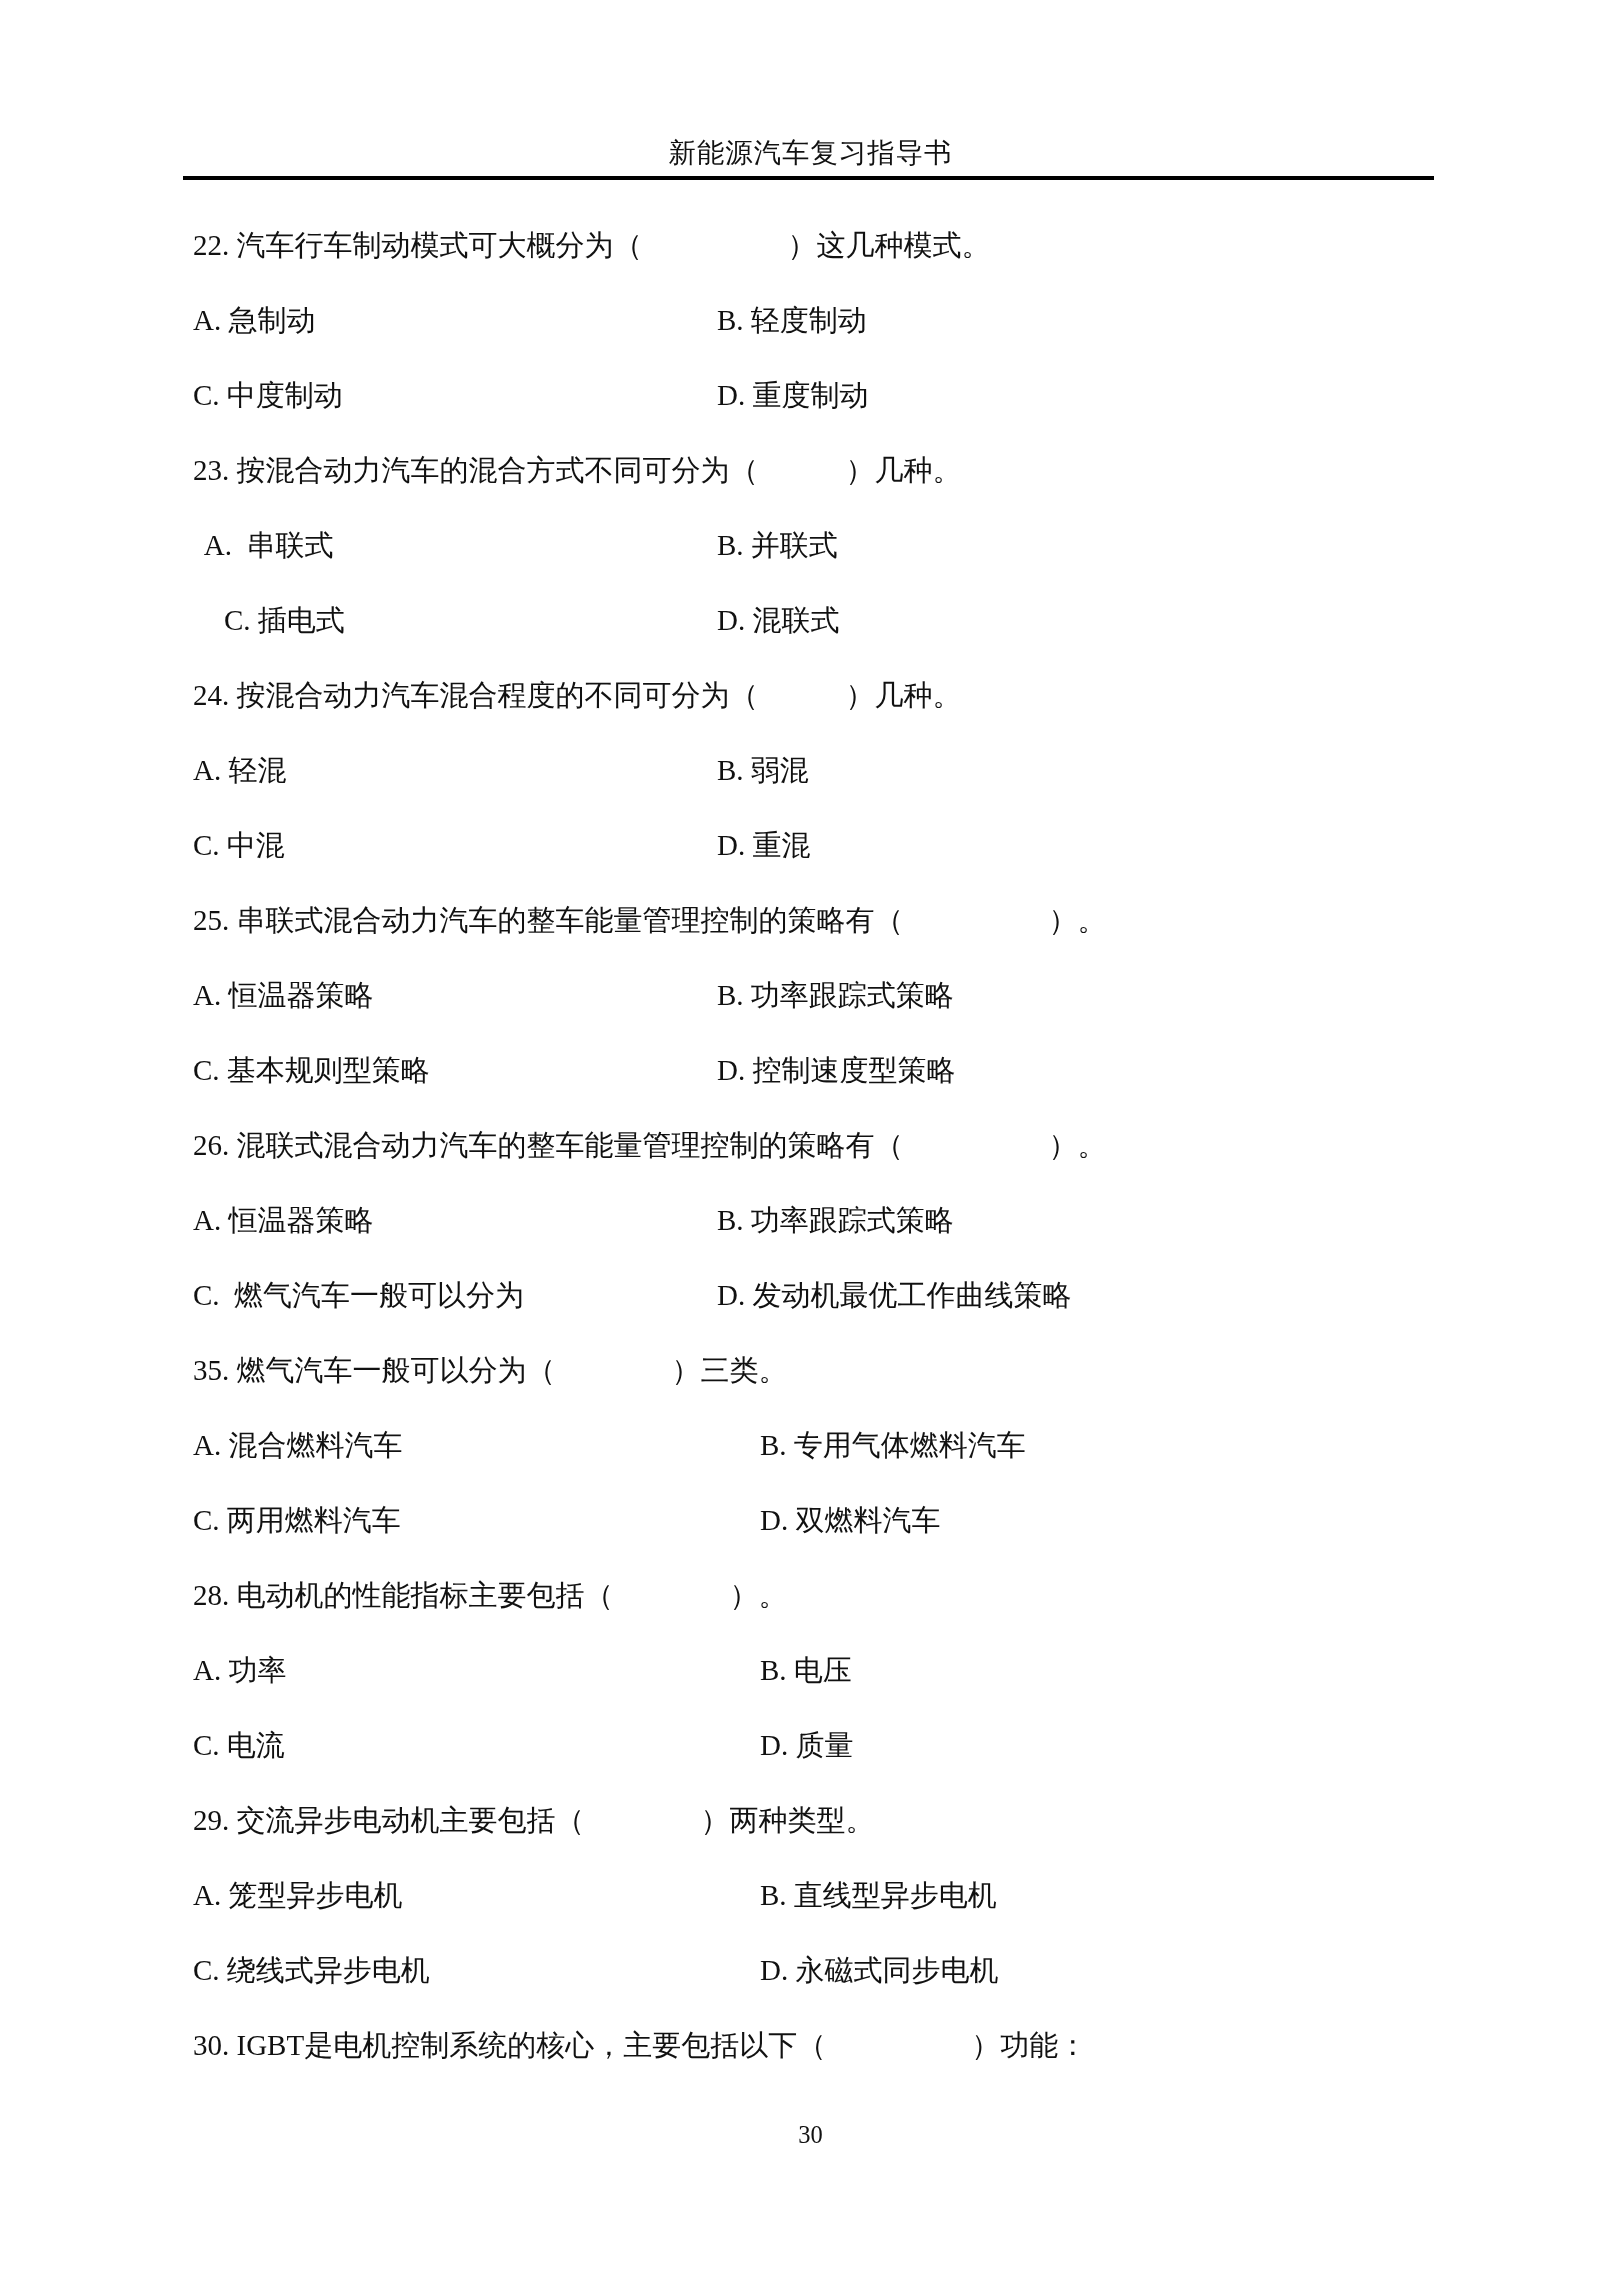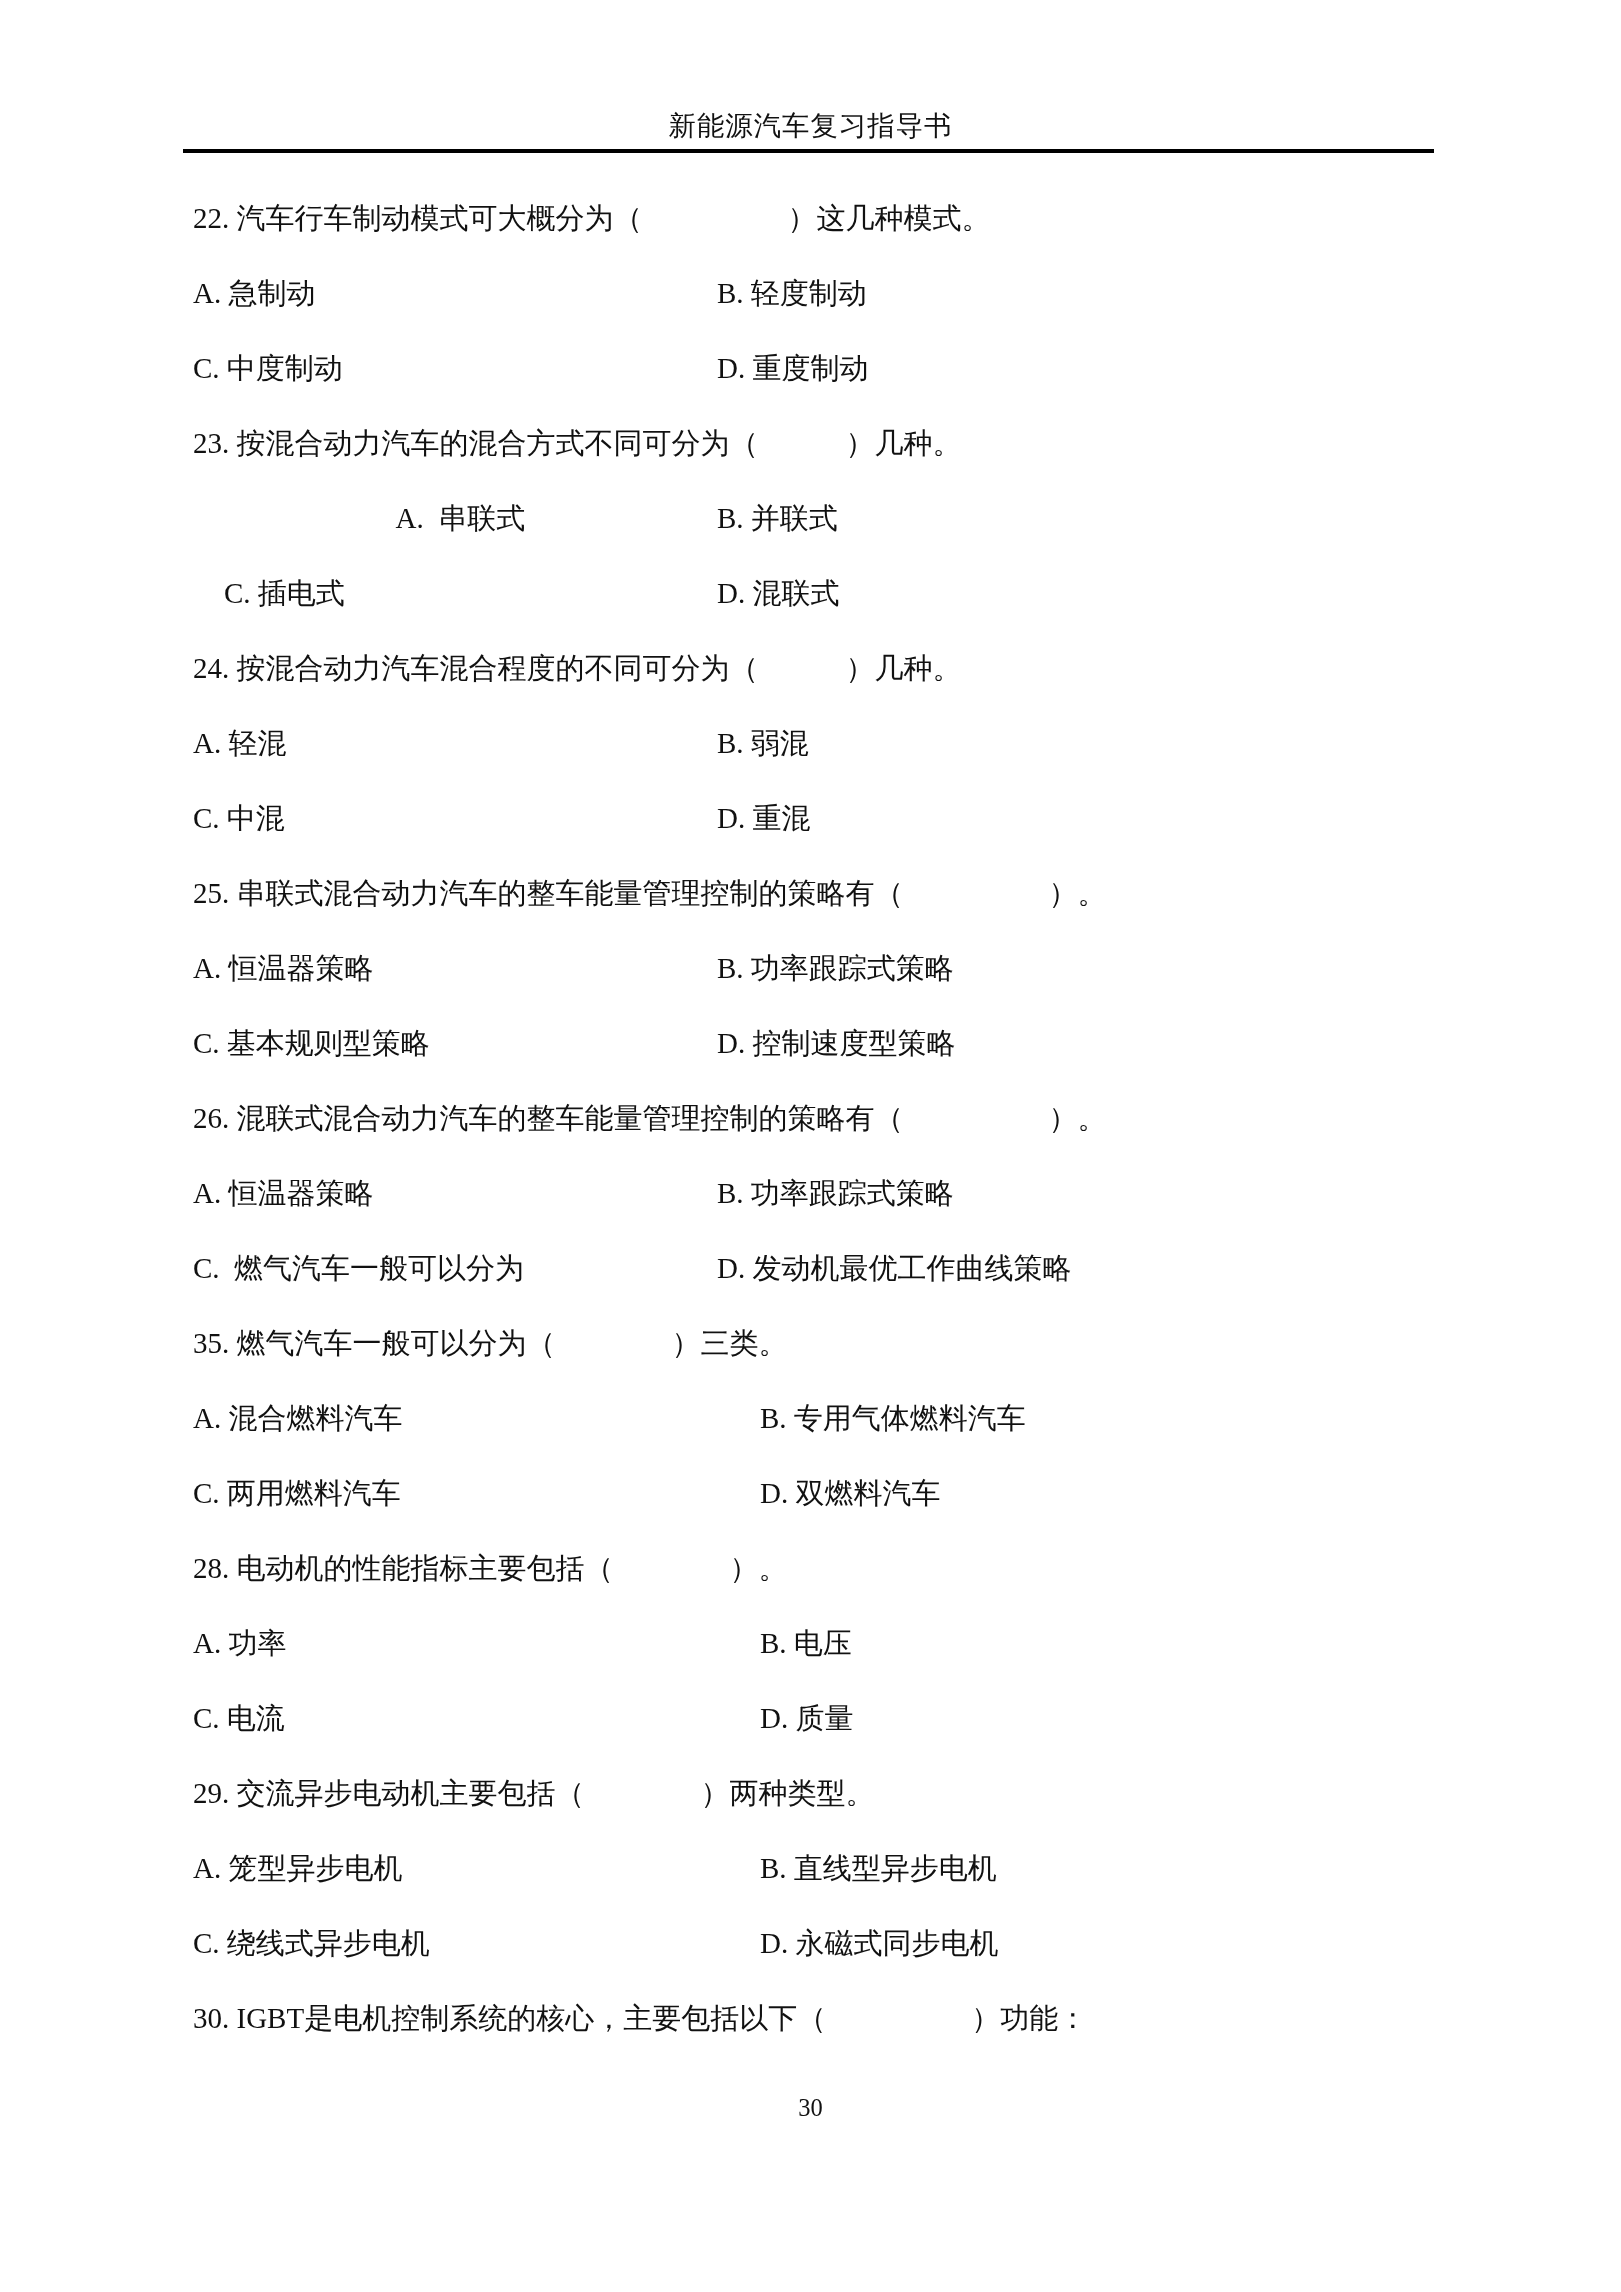--- a/index.html
+++ b/index.html
@@ -4,21 +4,21 @@
 <style>
   html, body { margin: 0; padding: 0; }
   body {
     width: 1621px; height: 2293px;
     background: #ffffff;
     position: relative;
     font-family: "Liberation Serif", "DejaVu Serif", serif;
     color: #111111;
     overflow: hidden;
   }
-  .page { position: absolute; inset: 0; }
+  .page { position: absolute; inset: 0; margin-top: 27px; }
 
   .header-title {
     position: absolute;
     top: 110px; left: 0; width: 100%;
     text-align: center;
     font-size: 27.4px;
     line-height: 33px;
     letter-spacing: 1px;
     white-space: pre;
   }
@@ -40,21 +40,21 @@
     align-items: center;
   }
   .q-line { font-size: 29px; white-space: pre; }
   .opt-row .opt { font-size: 29px; white-space: pre; }
   .opt-a {
     width: 524px;
     flex: 0 0 524px;
     box-sizing: border-box;
   }
   .wide .opt-a { width: 567px; flex: 0 0 567px; }
-  .indent-1 { padding-left: 10.8px; text-align: center; }
+  .indent-1 { padding-left: 10.8px; }
   .indent-2 { padding-left: 31px; }
 
   .page-number {
     position: absolute;
     top: 2094px; left: 0; width: 100%;
     text-align: center;
     font-size: 24.5px;
   }
 </style>
 </head>

